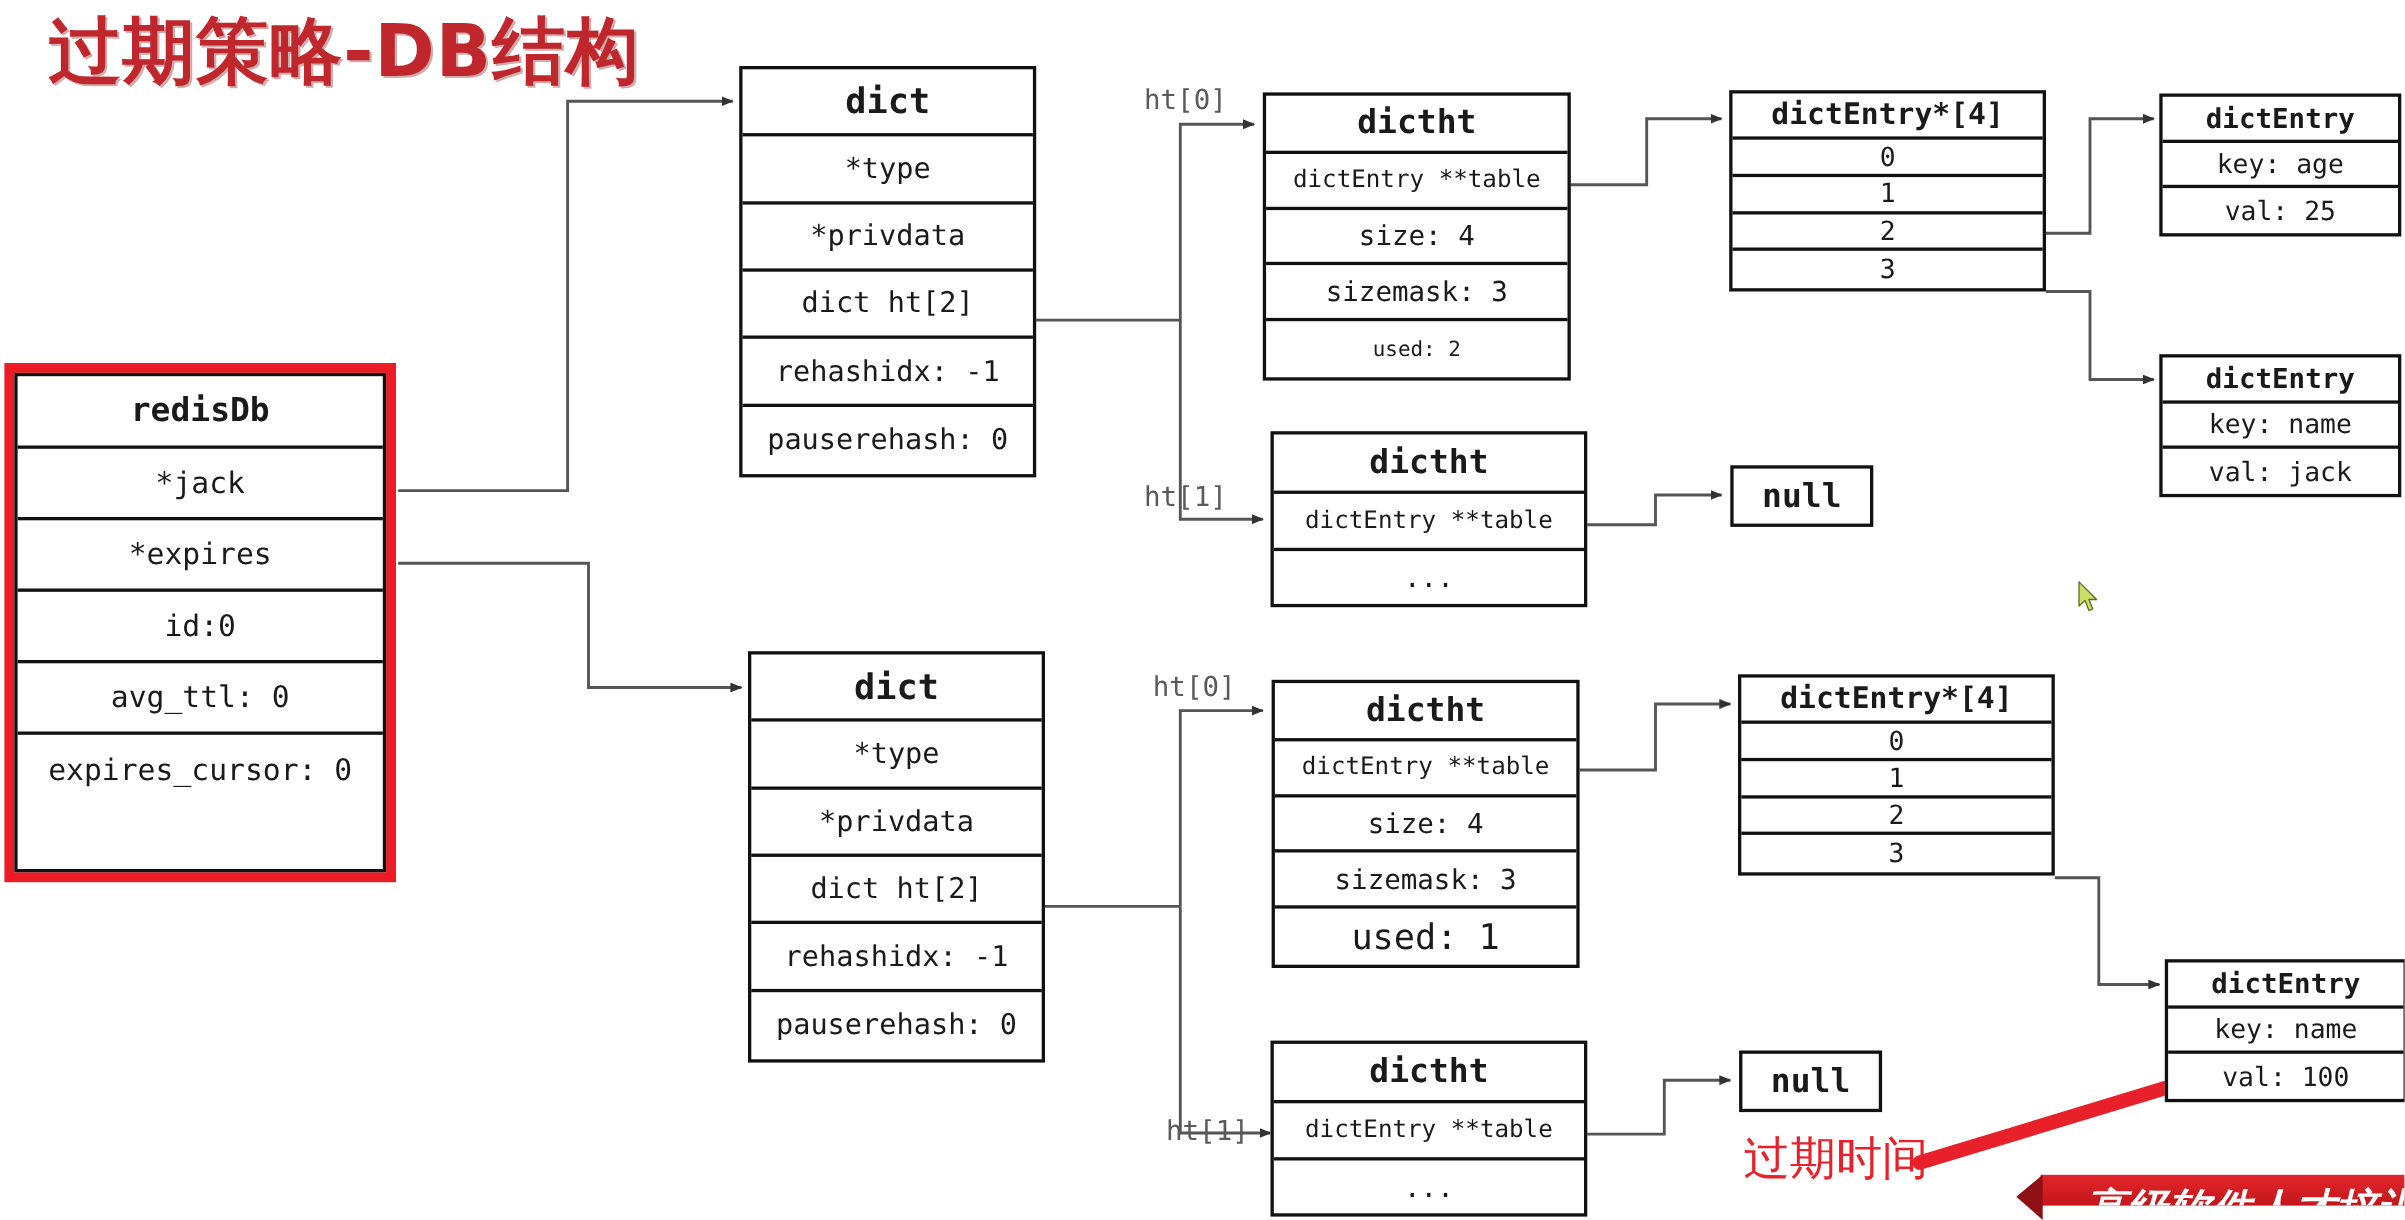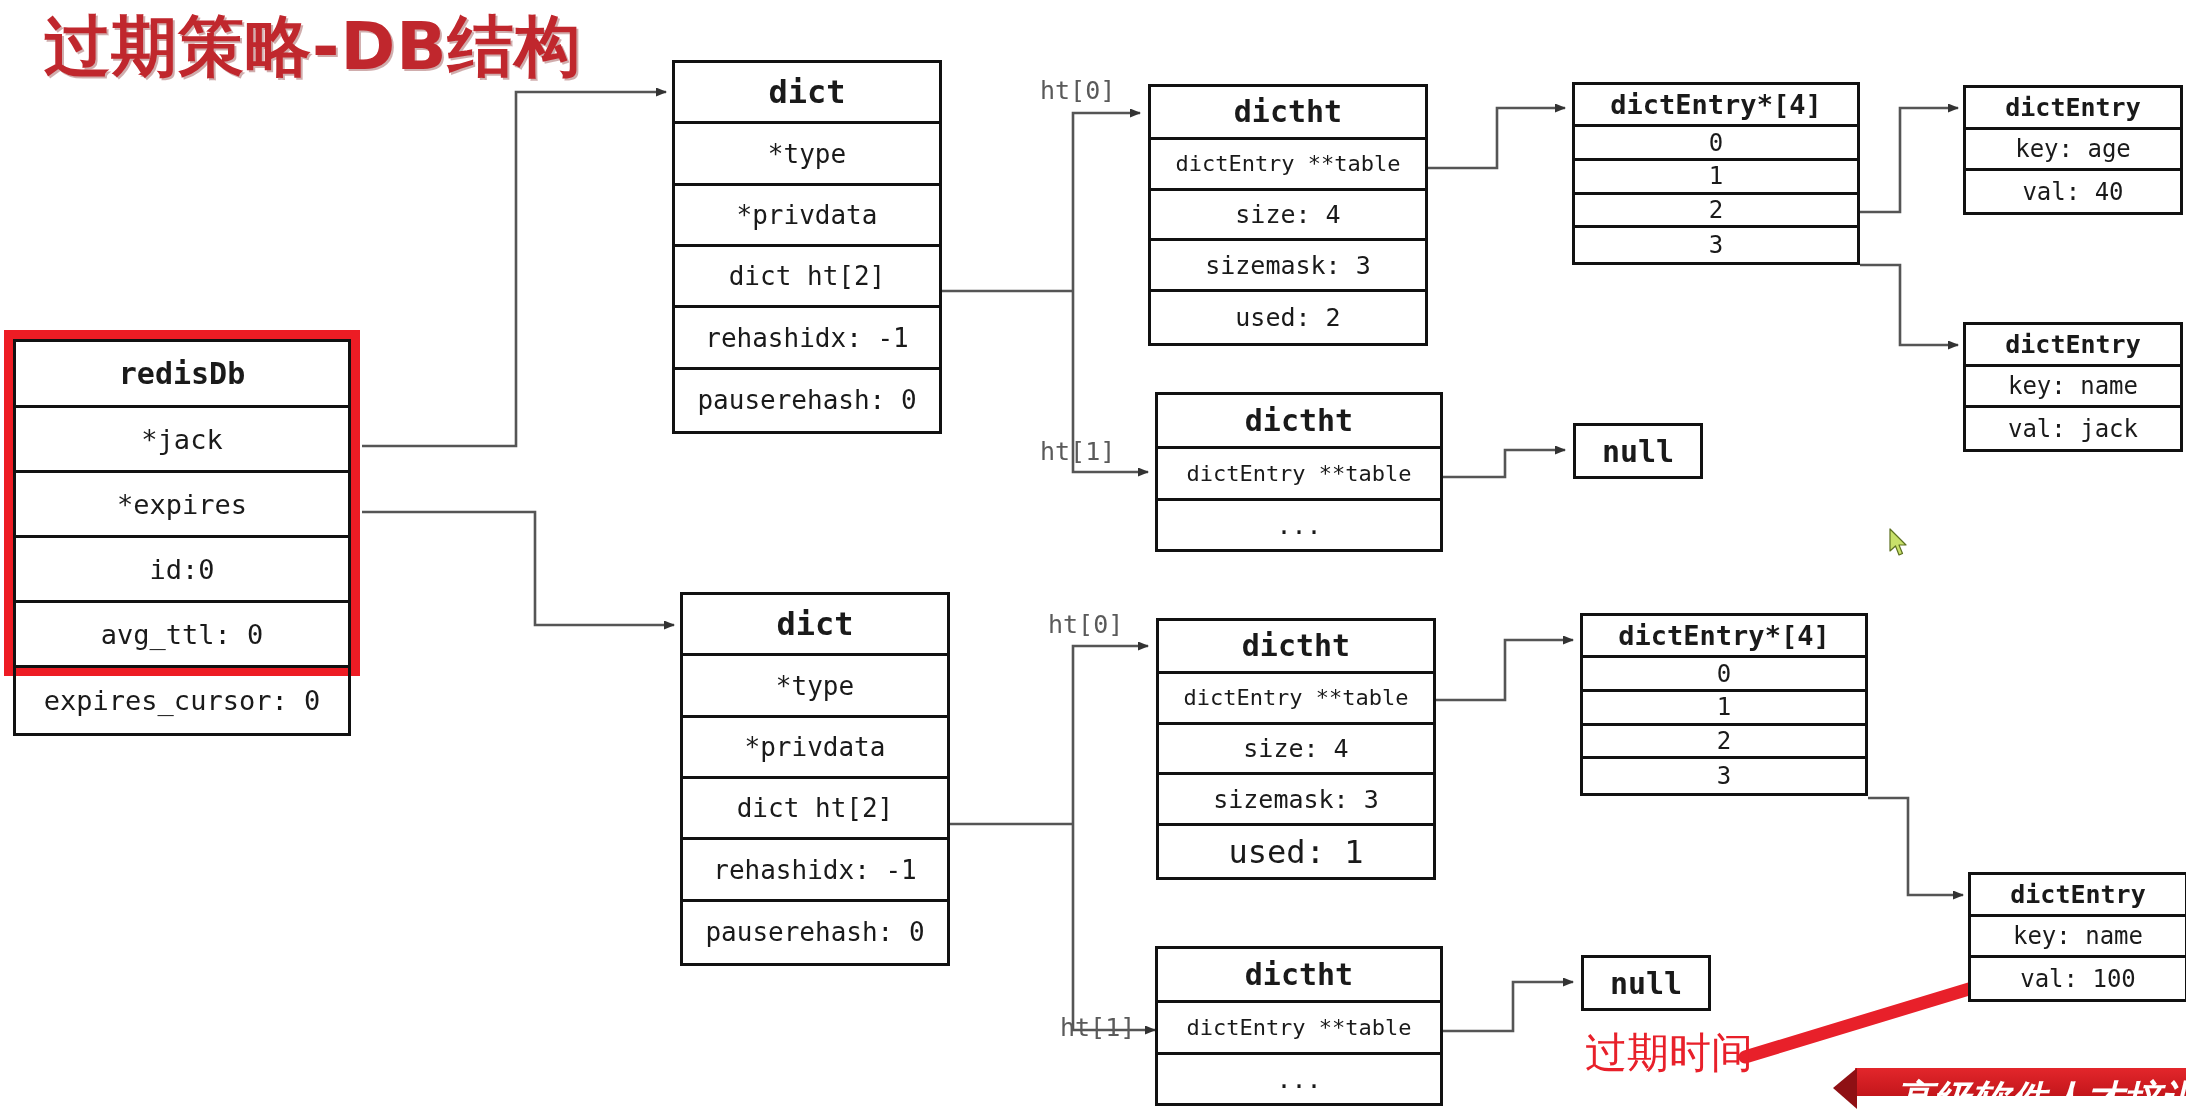--- a/index.html
+++ b/index.html
@@ -129,21 +129,21 @@
 
       <path d="M1868,798 L1908,798 L1908,895 L1963,895" marker-end="url(#ah)"></path>
     </g>
 
     <g>
       <path d="M1745,1057 L2038,968" stroke="#e8202a" stroke-width="13" stroke-linecap="round" fill="none"></path>
       <path d="M2072,957 L2018,996 L2026,945 z" fill="#e8202a"></path>
     </g>
   </svg>
 
-  <div class="sbox redbox" style="left:4px; top:330px; width:356px; height:346px;">
+  <div class="sbox redbox" style="left:4px; top:330px; width:356px; height:472px;">
     <div class="inner">
       <div class="row hdr" style="height:66px; font-size:30px;">redisDb</div>
       <div class="row" style="height:65px; font-size:27px;">*jack</div>
       <div class="row" style="height:65px; font-size:27px;">*expires</div>
       <div class="row" style="height:65px; font-size:27px;">id:0</div>
       <div class="row" style="height:65px; font-size:27px;">avg_ttl: 0</div>
       <div class="row" style="height:65px; font-size:27px;">expires_cursor: 0</div>
     </div>
   </div>
 
@@ -168,21 +168,21 @@
   <div class="htlabel" style="left:1040px; top:76px; font-size:25px;">ht[0]</div>
   <div class="htlabel" style="left:1040px; top:437px; font-size:25px;">ht[1]</div>
   <div class="htlabel" style="left:1048px; top:610px; font-size:25px;">ht[0]</div>
   <div class="htlabel" style="left:1060px; top:1013px; font-size:25px;">ht[1]</div>
 
   <div class="sbox" style="left:1148px; top:84px; width:280px; height:262px;">
     <div class="row hdr" style="height:54px; font-size:30px;">dictht</div>
     <div class="row" style="height:52px; font-size:22px;">dictEntry **table</div>
     <div class="row" style="height:52px; font-size:25px;">size: 4</div>
     <div class="row" style="height:52px; font-size:25px;">sizemask: 3</div>
-    <div class="row" style="height:52px; font-size:25px;">used: 2</div>
+    <div class="row" style="height:52px; font-size:19px;">used: 2</div>
   </div>
 
   <div class="sbox" style="left:1155px; top:392px; width:288px; height:160px;">
     <div class="row hdr" style="height:54px; font-size:30px;">dictht</div>
     <div class="row" style="height:52px; font-size:22px;">dictEntry **table</div>
     <div class="row" style="height:48px; font-size:25px;">...</div>
   </div>
 
   <div class="sbox" style="left:1156px; top:618px; width:280px; height:262px;">
     <div class="row hdr" style="height:54px; font-size:30px;">dictht</div>
@@ -213,21 +213,21 @@
     <div class="row hdr" style="height:44px; font-size:27px;">dictEntry*[4]</div>
     <div class="row" style="height:35px; font-size:24px;">0</div>
     <div class="row" style="height:35px; font-size:24px;">1</div>
     <div class="row" style="height:35px; font-size:24px;">2</div>
     <div class="row" style="height:35px; font-size:24px;">3</div>
   </div>
 
   <div class="sbox" style="left:1963px; top:85px; width:220px; height:130px;">
     <div class="row hdr" style="height:44px; font-size:25px;">dictEntry</div>
     <div class="row" style="height:43px; font-size:24px;">key: age</div>
-    <div class="row" style="height:43px; font-size:24px;">val: 40</div>
+    <div class="row" style="height:43px; font-size:24px;">val: 25</div>
   </div>
 
   <div class="sbox" style="left:1963px; top:322px; width:220px; height:130px;">
     <div class="row hdr" style="height:44px; font-size:25px;">dictEntry</div>
     <div class="row" style="height:43px; font-size:24px;">key: name</div>
     <div class="row" style="height:43px; font-size:24px;">val: jack</div>
   </div>
 
   <div class="sbox" style="left:1968px; top:872px; width:220px; height:130px;">
     <div class="row hdr" style="height:44px; font-size:25px;">dictEntry</div>

